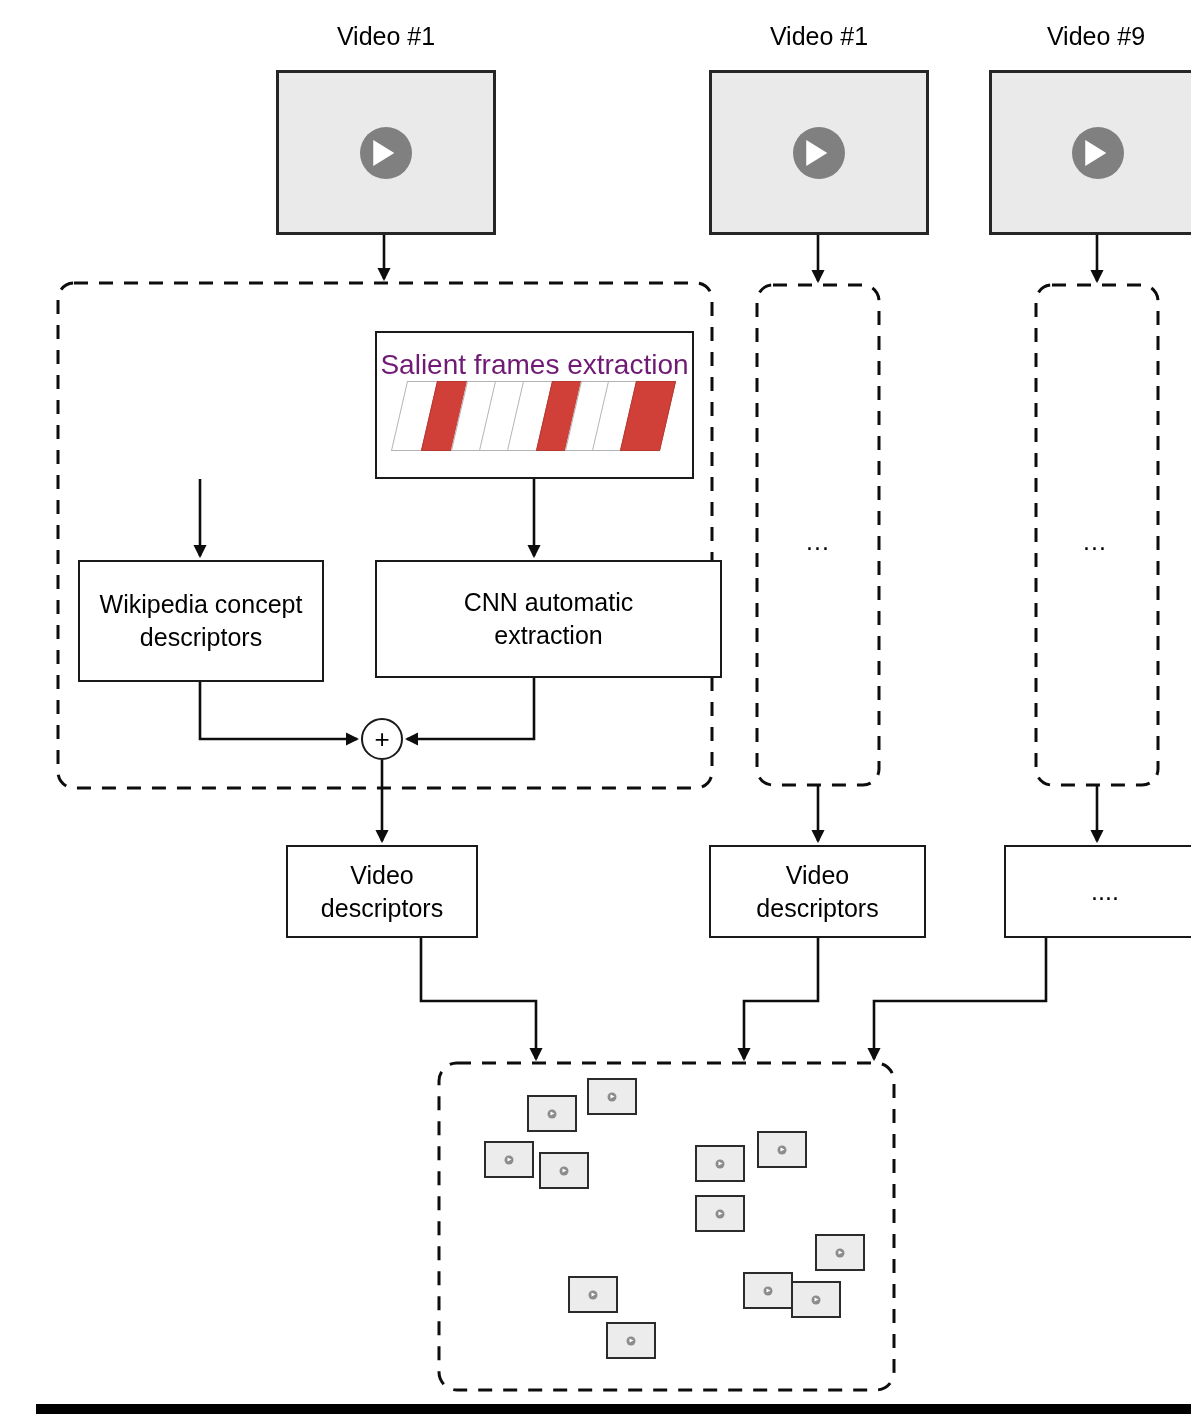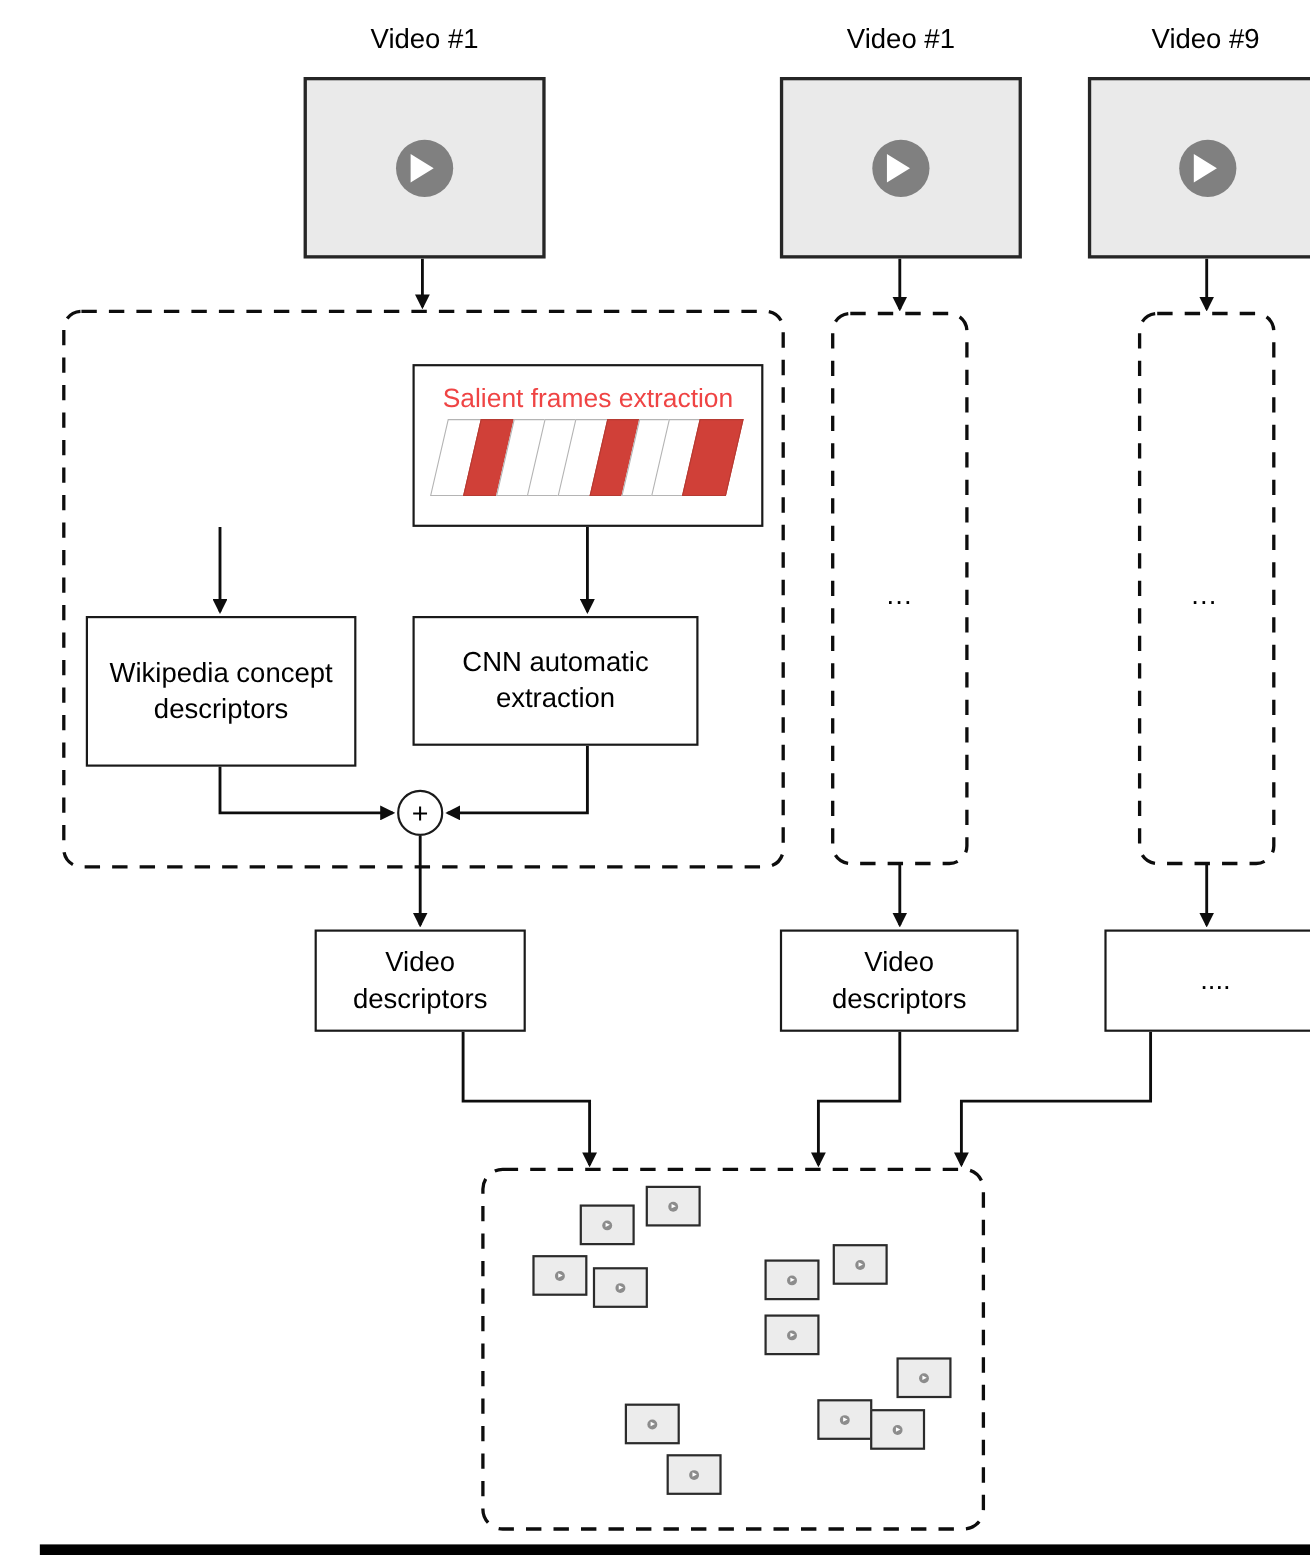--- a/index.html
+++ b/index.html
@@ -67,22 +67,22 @@
     text-align: center;
     font-size: 25px;
     line-height: 1.32;
     color: #000;
   }
   .proc-box.topalign {
     align-items: flex-start;
     padding-top: 14px;
   }
   .salient-label {
-    font-size: 24px;
-    color: #ef4444;
+    font-size: 28px;
+    color: #701a75;
     text-align: center;
     width: 100%;
     white-space: nowrap;
   }
   .frames-strip {
     position: absolute;
     left: 0;
     right: 0;
     bottom: 18px;
     height: 78px;
@@ -229,28 +229,28 @@
       <div class="frame-sheet plain" style="left:82px;"></div>
       <div class="frame-sheet plain" style="left:110px;"></div>
       <div class="frame-sheet plain" style="left:138px;"></div>
       <div class="frame-sheet hot" style="left:167px;"></div>
       <div class="frame-sheet plain" style="left:196px;"></div>
       <div class="frame-sheet plain" style="left:223px;"></div>
       <div class="frame-sheet hot" style="left:251px;"></div>
     </div>
   </div>
 
-  <div class="proc-box" style="left:42px; top:560px; width:246px; height:137px;">
+  <div class="proc-box" style="left:42px; top:560px; width:246px; height:122px;">
     <div>
       <div>Wikipedia concept</div>
       <div>descriptors</div>
     </div>
   </div>
 
-  <div class="proc-box" style="left:339px; top:560px; width:260px; height:118px;">
+  <div class="proc-box" style="left:339px; top:560px; width:347px; height:118px;">
     <div>
       <div>CNN automatic</div>
       <div>extraction</div>
     </div>
   </div>
 
   <div class="plus-node" style="left:325px; top:718px;">
     <span>+</span>
   </div>
 

